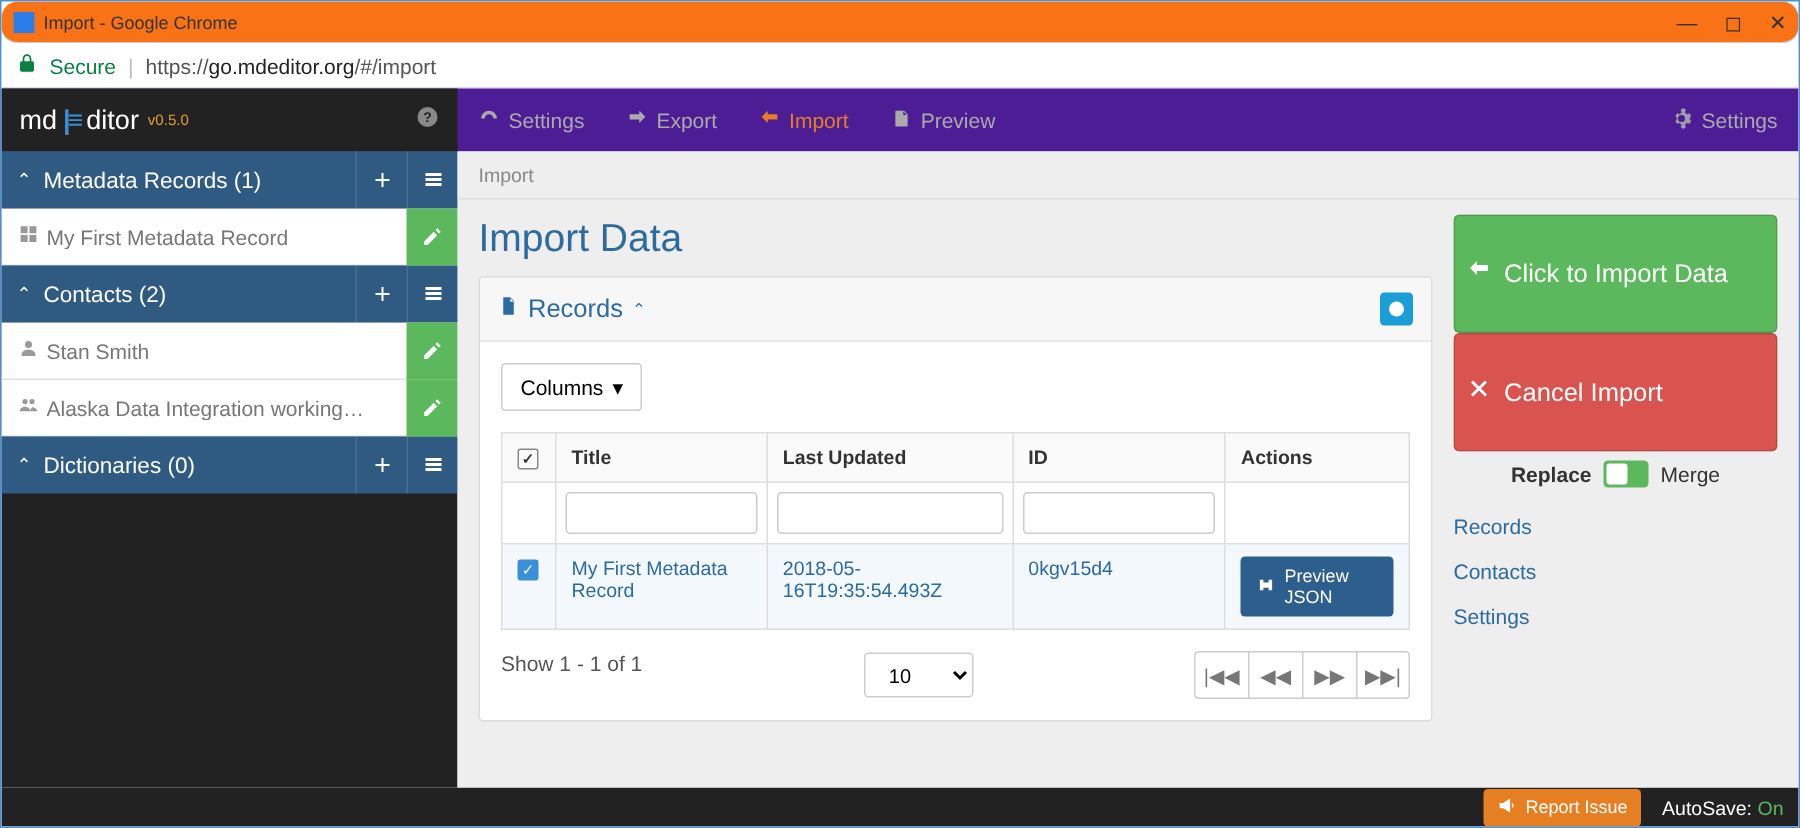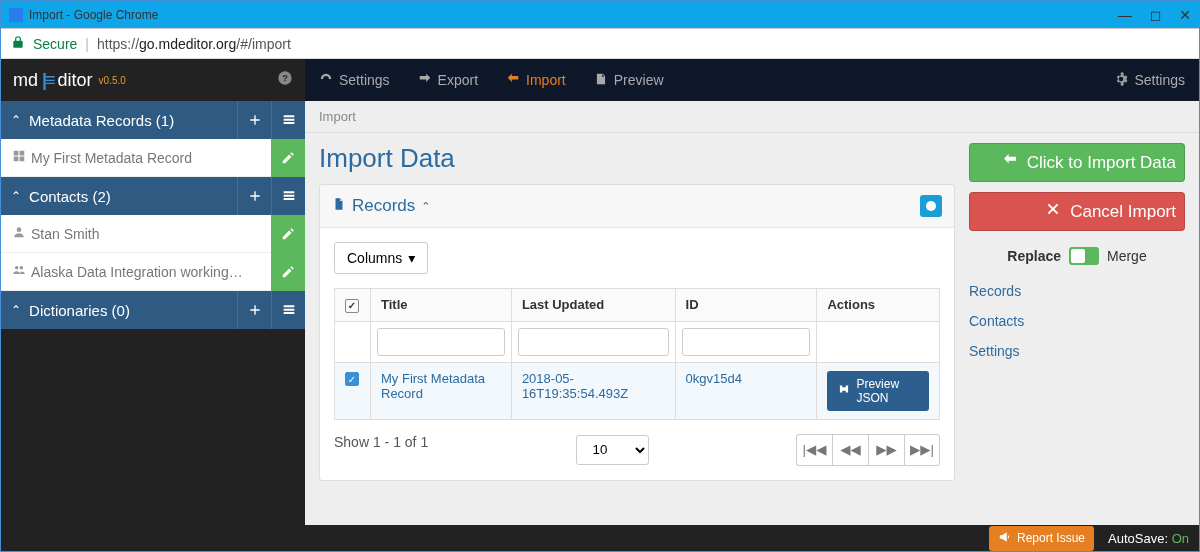--- a/index.html
+++ b/index.html
@@ -1,32 +1,32 @@
 <!DOCTYPE html>
 <html><head>
 <meta charset="utf-8">
 <style>
 * { box-sizing: border-box; margin: 0; padding: 0; }
 body { font-family: "Helvetica Neue", Arial, sans-serif; font-size: 14px; background: #fff; width: 1200px; height: 552px; overflow: hidden; border: 1px solid #4a90d9; }
 
-.titlebar { height: 28px; background: #0ea5e9; border-bottom: 1px solid #ccc; display: flex; align-items: center; padding: 0 8px; justify-content: space-between; }
+.titlebar { height: 28px; background: #f97316; border-bottom: 1px solid #ccc; display: flex; align-items: center; padding: 0 8px; justify-content: space-between; border-radius: 11px; }
 .titlebar-left { display: flex; align-items: center; gap: 6px; }
 .titlebar-icon { width: 14px; height: 14px; background: #2b7de9; }
 .titlebar-title { font-size: 12px; color: #333; }
 .titlebar-controls { display: flex; gap: 18px; font-size: 14px; color: #333; }
 .titlebar-controls span { cursor: default; }
 
 .addressbar { height: 30px; border-bottom: 1px solid #ddd; display: flex; align-items: center; padding: 0 10px; gap: 8px; background: #fff; font-size: 14px; }
 .lock-icon { color: #0b8043; font-size: 12px; }
 .secure-text { color: #0b8043; }
 .url-divider { color: #bbb; }
 .url-text { color: #555; }
 .url-text .black { color: #222; }
 
-.appbar { height: 42px; background: #0f172a; display: flex; align-items: stretch; color: #aaa; }
+.appbar { height: 42px; background: #4c1d95; display: flex; align-items: stretch; color: #aaa; }
 .logo-area { width: 304px; background: #222; display: flex; align-items: center; padding: 0 12px; justify-content: space-between; }
 .logo { font-size: 18px; color: #fff; display: flex; align-items: center; gap: 4px; }
 .logo .md { color: #fff; }
 .logo .bars { color: #3b8fd4; font-weight: bold; letter-spacing: -2px; }
 .logo .ditor { color: #fff; }
 .logo .ver { color: #e0a030; font-size: 10px; vertical-align: super; margin-left: 2px; }
 .help-icon { color: #888; font-size: 16px; }
 .nav-items { display: flex; align-items: center; }
 .nav-item { padding: 0 14px; display: flex; align-items: center; gap: 6px; color: #aaa; font-size: 14px; height: 42px; cursor: pointer; }
 .nav-item .ico { font-size: 13px; }
@@ -74,21 +74,21 @@
 .preview-btn { background: #2c5f8d; color: #fff; border-radius: 3px; padding: 6px 10px; display: inline-flex; align-items: center; gap: 5px; cursor: pointer; font-size: 12px; }
 .pager-row { display: flex; justify-content: space-between; margin-top: 14px; color: #555; }
 .page-size { display: flex; align-items: center; }
 .page-size select { height: 30px; border: 1px solid #ccc; border-radius: 3px; padding: 0 24px 0 12px; background: #fff; }
 .pager { display: flex; }
 .pager button { width: 36px; height: 32px; border: 1px solid #ccc; background: #fff; color: #777; cursor: pointer; }
 .pager button:not(:last-child) { border-right: none; }
 .pager button:first-child { border-radius: 3px 0 0 3px; }
 .pager button:last-child { border-radius: 0 3px 3px 0; }
 
-.big-btn { border-radius: 4px; color: #fff; text-align: right; padding: 8px 8px; font-size: 17px; cursor: pointer; margin-bottom: 10px; border: 1px solid rgba(0,0,0,0.15); }
+.big-btn { border-radius: 4px; color: #fff; text-align: left; padding: 28px 8px; font-size: 17px; cursor: pointer; border: 1px solid rgba(0,0,0,0.15); }
 .big-btn.green { background: #5cb85c; }
 .big-btn.red { background: #d9534f; }
 .big-btn .ico { margin-right: 4px; }
 .toggle-row { display: flex; align-items: center; justify-content: center; gap: 8px; margin: 6px 0 18px 0; color: #333; }
 .toggle { width: 30px; height: 18px; background: #5cb85c; border-radius: 3px; position: relative; cursor: pointer; }
 .toggle .knob { position: absolute; left: 2px; top: 2px; width: 14px; height: 14px; background: #fff; border-radius: 2px; }
 .link-list a { display: block; color: #2c6ba0; margin-bottom: 14px; text-decoration: none; cursor: pointer; }
 
 .footer { height: 26px; background: #222; display: flex; align-items: center; justify-content: flex-end; padding: 0 10px; gap: 14px; }
 .report-btn { background: #e67e22; color: #fff; border-radius: 3px; padding: 4px 9px; font-size: 12px; display: flex; align-items: center; gap: 5px; cursor: pointer; }

